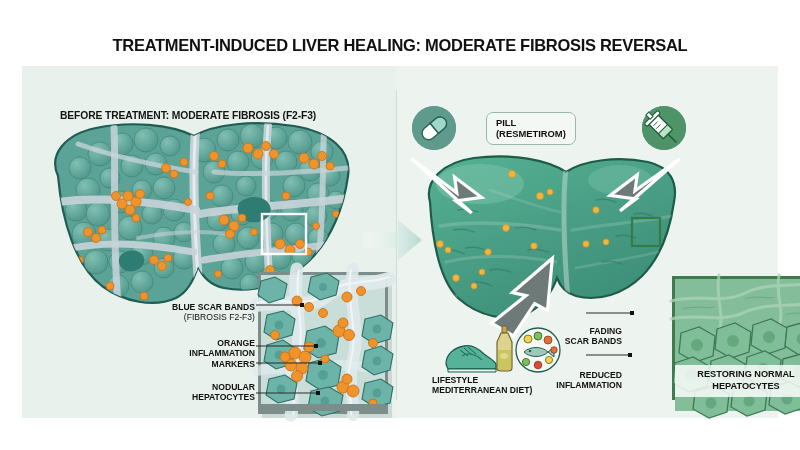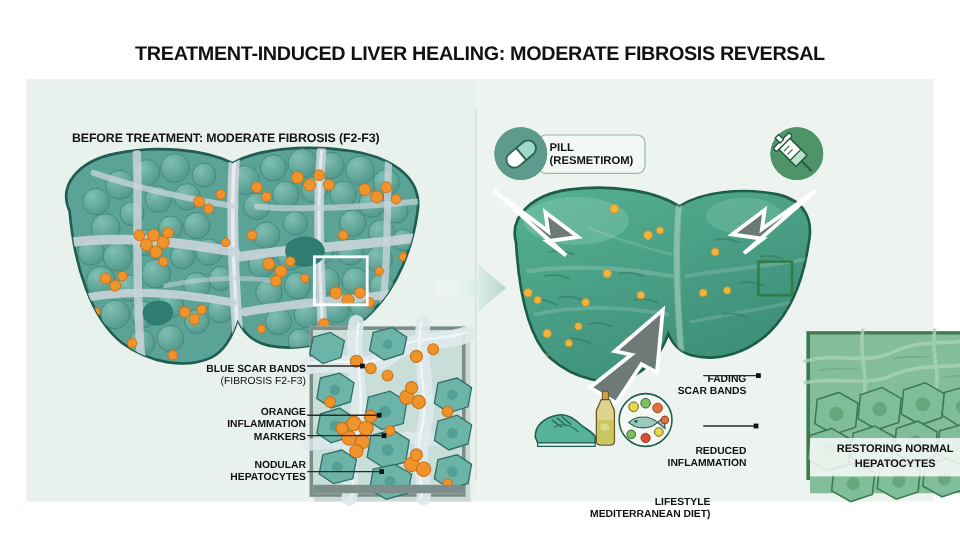--- a/index.html
+++ b/index.html
@@ -82,41 +82,41 @@
     background: #f3f8f4;
     padding: 4px 9px 5px;
     font-size: 9.4px; font-weight: bold; color: #111;
     line-height: 11px; text-align: left; white-space: nowrap;
     margin-left: -8px;
   }
   .callout .disc {
     width: 44px; height: 44px; border-radius: 50%;
     position: relative; z-index: 2; flex: 0 0 44px;
   }
-  .callout.pill    { left: 412px; top: 106px; }
+  .callout.pill    { left: 412px; top: 106px; gap: 38px; }
   .callout.syringe { left: 642px; top: 106px; }
   .callout.pill .disc    { background: #5e9b8c; }
   .callout.syringe .disc { background: #4f9468; }
 
   
   .annot {
     position: absolute;
     font-size: 8.6px; font-weight: bold; color: #111;
     line-height: 10.4px; white-space: nowrap;
   }
   .annot .sub { font-weight: normal; }
   .annot.r { text-align: right; }
 
   .leader { position: absolute; }
 
   
   .lifestyle-caption {
     position: absolute; left: 432px; top: 375px; width: 160px;
-    text-align: right;
-    font-size: 8.6px; font-weight: bold; color: #111; line-height: 10.4px; margin-top: 38px;
+    text-align: left;
+    font-size: 8.6px; font-weight: bold; color: #111; line-height: 10.4px;
   }
   .lifestyle-icons { position: absolute; left: 444px; top: 324px; }
 
   svg { display: block; overflow: visible; }
 </style>
 </head>
 <body>
 
 <div id="root">
 
@@ -624,21 +624,21 @@
       <rect x="62" y="6" width="4" height="4" fill="#111"></rect>
     </svg>
   </div>
   <div class="leader" style="left:256px;top:385px">
     <svg width="76" height="16" viewBox="0 0 76 16">
       <line x1="0" y1="8" x2="60" y2="8" stroke="#2a2a2a" stroke-width="1.2"></line>
       <rect x="60" y="6" width="4" height="4" fill="#111"></rect>
     </svg>
   </div>
 
-  <div class="annot r" style="left:556px;top:310px;width:66px">
+  <div class="annot r" style="left:556px;top:326px;width:66px">
     <div>FADING</div>
     <div>SCAR BANDS</div>
   </div>
   <div class="annot r" style="left:536px;top:370px;width:86px">
     <div>REDUCED</div>
     <div>INFLAMMATION</div>
   </div>
 
   <div class="leader" style="left:586px;top:306px">
     <svg width="58" height="14" viewBox="0 0 58 14">

